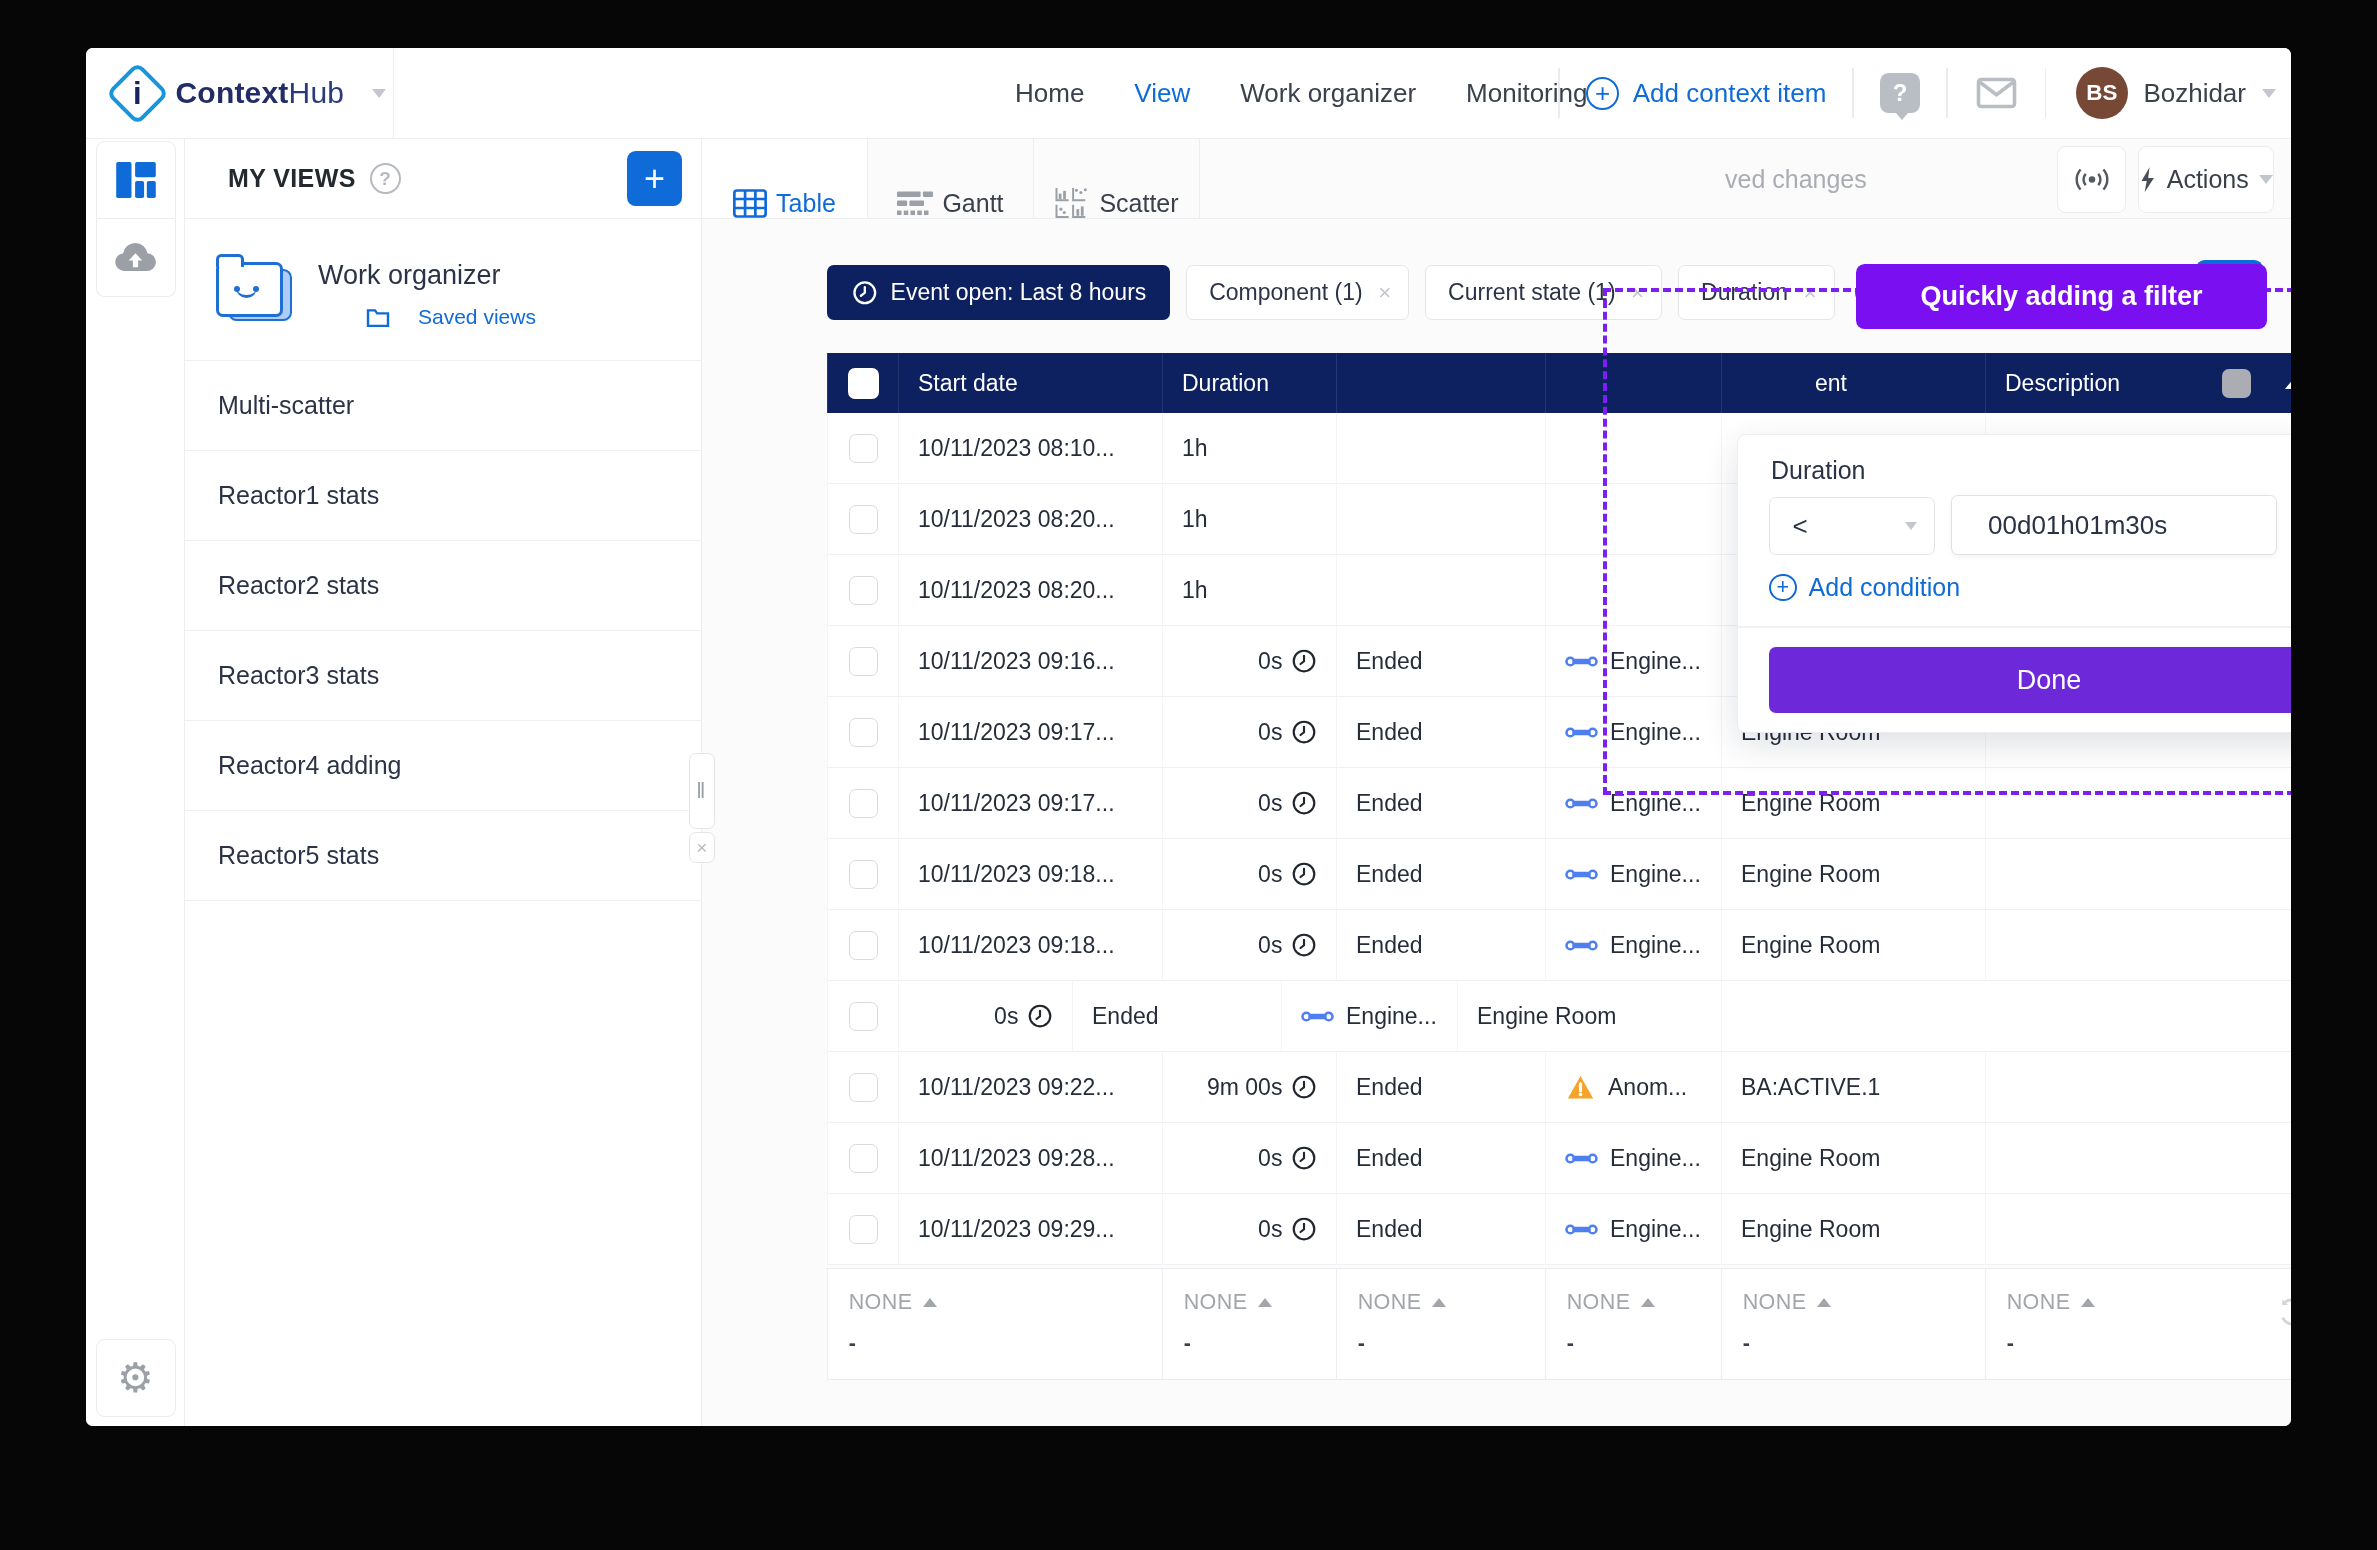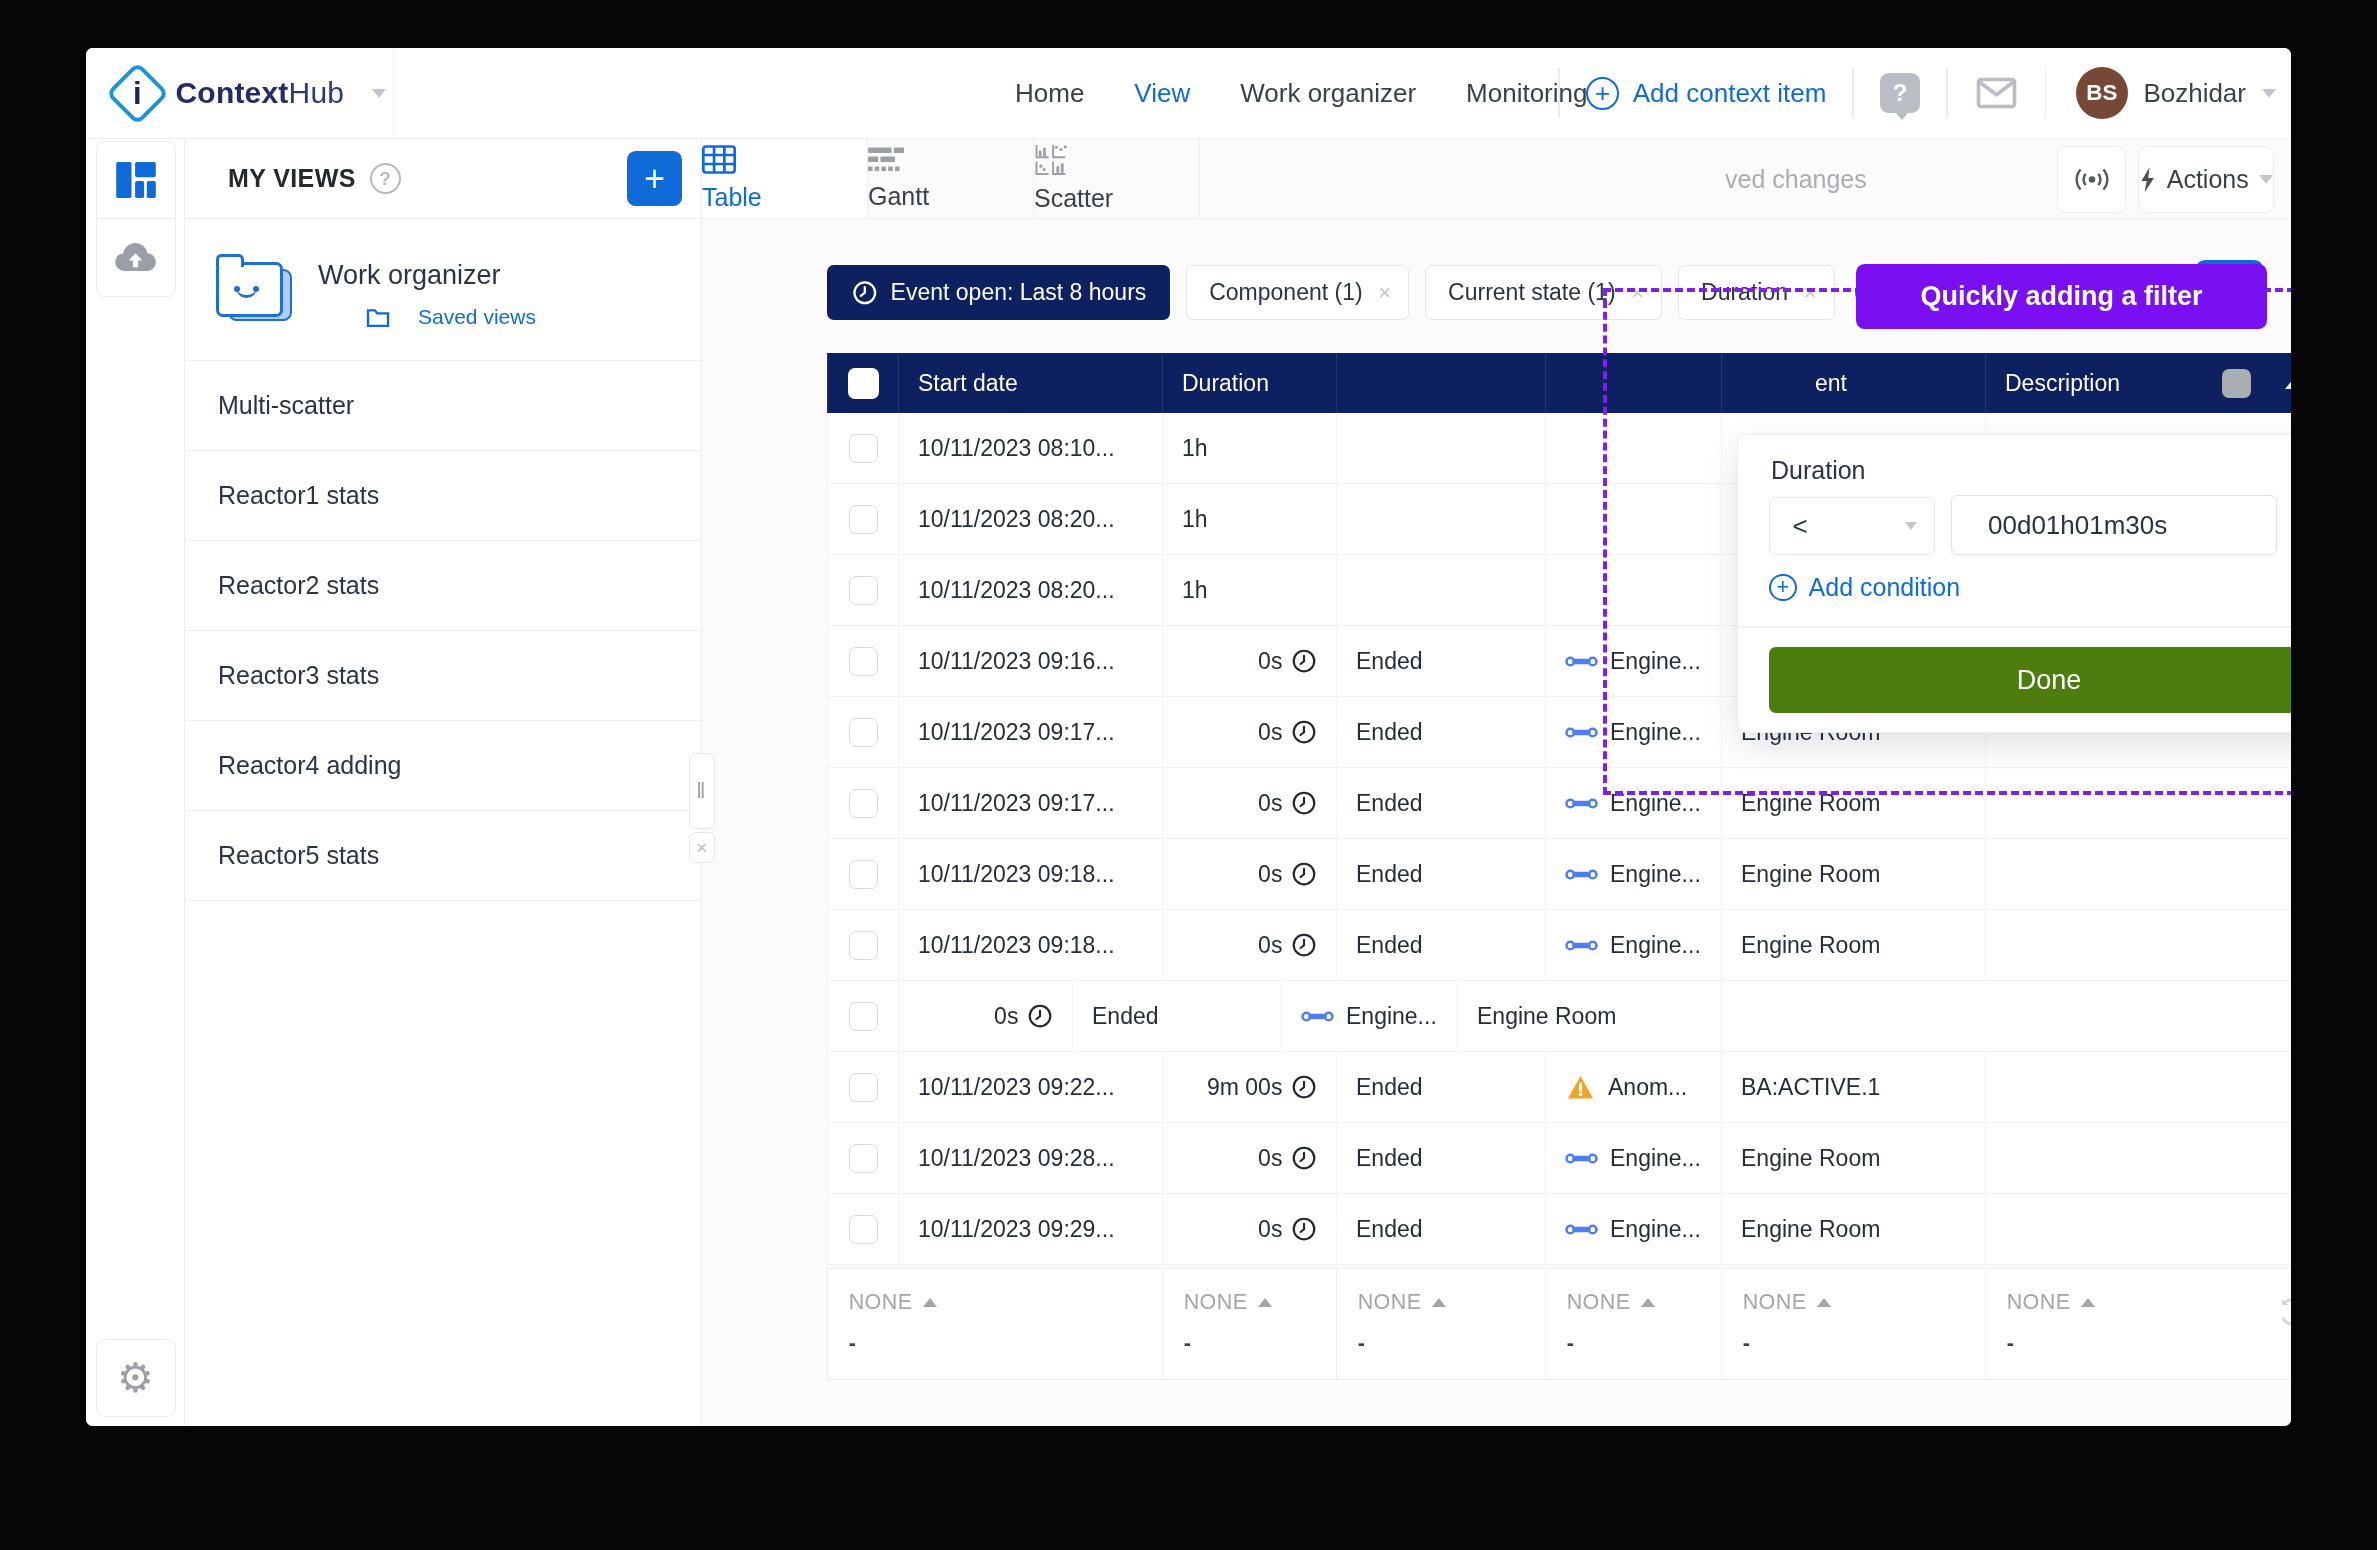--- a/index.html
+++ b/index.html
@@ -52,21 +52,21 @@
   .mouth { position:absolute; left:17px; top:22.4px; width:20.7px; height:11.2px; border-bottom:3.4px solid #1d6fd6; border-radius:0 0 19px 19px; }
   .ws-name { font-size:27px; color:#2b3346; padding-top:5.2px; }
   .ws-link { display:flex; align-items:center; gap:28px; margin-top:13.8px; color:#0f6bd7; font-size:21px; cursor:pointer;padding-left:48px; }
   .sb-item { height:90px; border-bottom:1.7px solid #eef0f2; display:flex; align-items:center; padding-left:33px; font-size:25px; color:#2b3346; cursor:pointer; background:#fff; }
   .sb-resize { position:absolute; right:-13.8px; top:614px; width:26px; height:76px; background:#fff; border:1.7px solid #e3e5e8; border-radius:6.9px; display:flex; align-items:center; justify-content:center; color:#9aa0a6; font-size:22.4px; letter-spacing:1.7px; z-index:6; cursor:col-resize; }
   .sb-close { position:absolute; right:-13.8px; top:693px; width:26px; height:31px; background:#fff; border:1.7px solid #e3e5e8; border-radius:6.9px; display:flex; align-items:center; justify-content:center; color:#b6b9bf; font-size:19px; z-index:6; cursor:pointer; }
 
   
   .content { position:absolute; left:616px; top:91px; right:0; bottom:0; background:#fbfbfc; }
   .tabsrow { position:absolute; left:0; top:0; right:0; height:80px; background:#fbfbfc; border-bottom:1.7px solid #eceff1; display:flex; }
-  .vtab { width:166px; display:flex; align-items:flex-start; justify-content:center; gap:9px; border-right:1.7px solid #eceff1; font-size:25px; color:#3a414c; cursor:pointer;flex-direction:column; }
+  .vtab { width:166px; display:flex; align-items:flex-end; justify-content:center; gap:9px; border-right:1.7px solid #eceff1; font-size:25px; color:#3a414c; cursor:pointer; }
   .vtab.active { color:#0f6bd7; background:#fff; }
   .unsaved { position:absolute; left:1023px; top:0; height:80px; display:flex; align-items:center; color:#a9adb3; font-size:25px; }
   .tr-btn { position:absolute; top:6.9px; height:67px; background:#fff; border:1.7px solid #ececee; border-radius:8.6px; display:flex; align-items:center; justify-content:center; cursor:pointer; }
   .btn-live { right:165px; width:69px; }
   .btn-actions { right:17px; width:136px; gap:10.3px; font-size:25px; color:#3a414c; }
 
   
   .filterbar { position:absolute; left:125px; top:126px; display:flex; align-items:center; gap:15.5px; }
   .chip { height:55px; display:flex; align-items:center; border-radius:6.9px; font-size:23px; cursor:pointer; }
   .chip.dark { background:#0d2060; color:#fff; padding:0 24px; gap:12px; }
@@ -117,21 +117,21 @@
   
   .dashed-box { position:absolute; left:901px; top:149px; width:920px; height:507px; border:4.3px dashed #7d1ff2; z-index:50; pointer-events:none; }
   .tooltip { position:absolute; left:1154px; top:125px; width:411px; height:65px; background:#7a10f2; border-radius:8.6px; color:#fff; font-weight:700; font-size:27px; display:flex; align-items:center; justify-content:center; z-index:80; }
   .popup { position:absolute; left:1035px; top:295px; width:622px; height:299px; background:#fff; border:1.7px solid #ebedef; border-radius:8.6px; box-shadow:0 12px 34px rgba(30,40,70,.14); z-index:60; }
   .pp-title { position:absolute; left:33px; top:20.7px; font-size:25px; color:#2a3246; }
   .pp-select { position:absolute; left:31px; top:62px; width:166px; height:58px; border:1.7px solid #e3e5e8; border-radius:6.9px; display:flex; align-items:center; padding:0 17px 0 22.4px; font-size:26px; color:#2a3246; cursor:pointer; }
   .pp-select .caret { margin-left:auto; border-left:6.9px solid transparent; border-right:6.9px solid transparent; border-top:8.6px solid #c3c7cd; }
   .pp-input { position:absolute; left:213px; top:60px; width:326px; height:60px; border:1.7px solid #dfe1e5; border-radius:6.9px; box-shadow:0 1.7px 5.2px rgba(0,0,0,.05); font-size:26px; color:#2a3246; padding-left:36px; font-family:"Liberation Sans","DejaVu Sans",sans-serif; }
   .pp-add { position:absolute; left:31px; top:138px; display:flex; align-items:center; gap:12px; color:#0f6bd7; font-size:25px; cursor:pointer; }
   .pp-div { position:absolute; left:0; top:191px; width:100%; height:1.7px; background:#f0f1f3; }
-  .pp-done { position:absolute; left:31px; top:212px; width:560px; height:66px; background:#4d7c0f; border:none; border-radius:6.9px; color:#fff; font-size:27px; cursor:pointer; font-family:"Liberation Sans","DejaVu Sans",sans-serif; }
+  .pp-done { position:absolute; left:31px; top:212px; width:560px; height:66px; background:#6d28d9; border:none; border-radius:6.9px; color:#fff; font-size:27px; cursor:pointer; font-family:"Liberation Sans","DejaVu Sans",sans-serif; }
   .arrow-svg { position:absolute; left:1585px; top:357px; z-index:70; }
 </style>
 </head>
 <body>
 
 <div class="window">
 
   <div class="topbar">
     <div class="logo-block">
       <div class="diamond">

